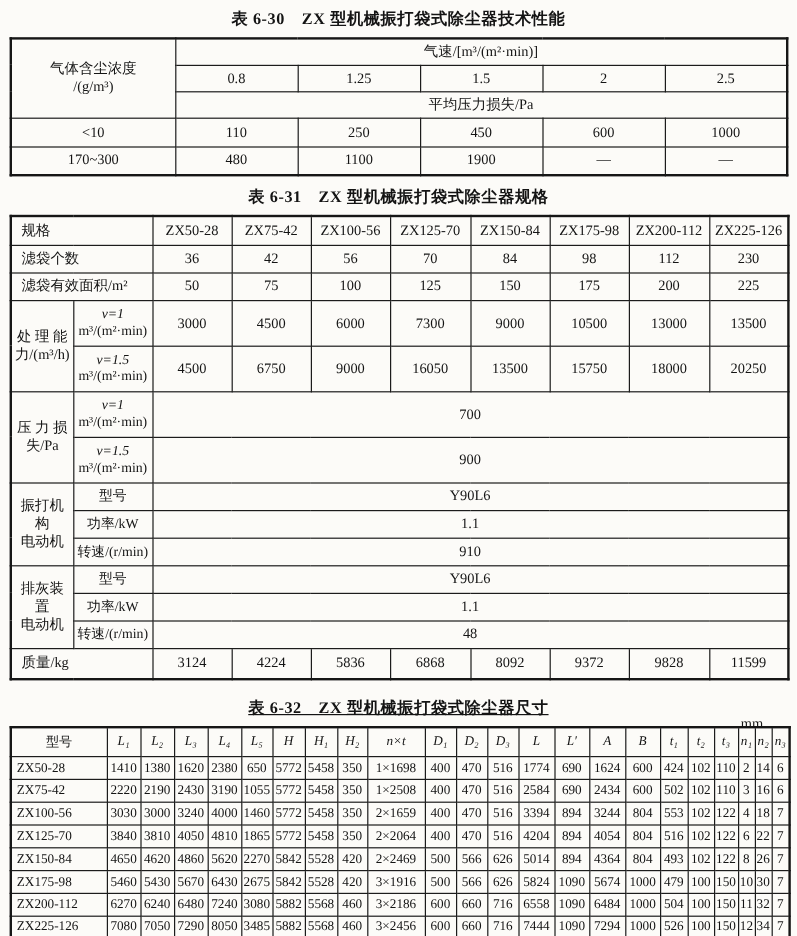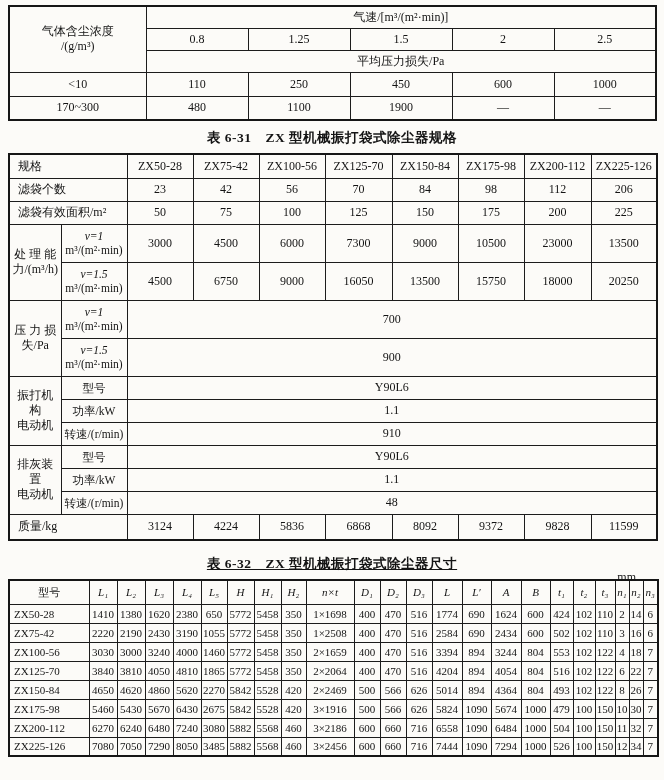--- a/index.html
+++ b/index.html
@@ -39,20 +39,21 @@
   .t32 tr{height:19px;}
   .t32 tr.hdr{height:24px;}
   .t32 .mdl{text-align:left;padding-left:4px;}
   .var{font-style:italic;font-size:11.5px;margin-top:37px;}
 </style>
 </head>
 <body>
 
 <div class="page">
 
+  <div class="t-title">表 6-30　ZX 型机械振打袋式除尘器技术性能</div>
   <table class="t30">
     <colgroup>
         <col style="width:137px">
         <col style="width:102px">
         <col style="width:102px">
         <col style="width:102px">
         <col style="width:102px">
         <col style="width:102px">
       </colgroup>
     <tbody>
@@ -110,28 +111,28 @@
       <td>ZX75-42</td>
       <td>ZX100-56</td>
       <td>ZX125-70</td>
       <td>ZX150-84</td>
       <td>ZX175-98</td>
       <td>ZX200-112</td>
       <td>ZX225-126</td>
     </tr>
     <tr>
       <td colspan="2" class="lbl-left">滤袋个数</td>
-      <td>23</td>
+      <td>36</td>
       <td>42</td>
       <td>56</td>
       <td>70</td>
       <td>84</td>
       <td>98</td>
       <td>112</td>
-      <td>206</td>
+      <td>230</td>
     </tr>
     <tr>
       <td colspan="2" class="lbl-left">滤袋有效面积/m²</td>
       <td>50</td>
       <td>75</td>
       <td>100</td>
       <td>125</td>
       <td>150</td>
       <td>175</td>
       <td>200</td>
@@ -139,21 +140,21 @@
     </tr>
     <tr class="h38">
       <td rowspan="2" class="lbl2"><span>处 理 能</span><br><span>力/(m³/h)</span></td>
       <td class="sub"><span class="it">v=1</span><br><span>m³/(m²·min)</span></td>
       <td>3000</td>
       <td>4500</td>
       <td>6000</td>
       <td>7300</td>
       <td>9000</td>
       <td>10500</td>
-      <td>23000</td>
+      <td>13000</td>
       <td>13500</td>
     </tr>
     <tr class="h38">
       <td class="sub"><span class="it">v=1.5</span><br><span>m³/(m²·min)</span></td>
       <td>4500</td>
       <td>6750</td>
       <td>9000</td>
       <td>16050</td>
       <td>13500</td>
       <td>15750</td>

